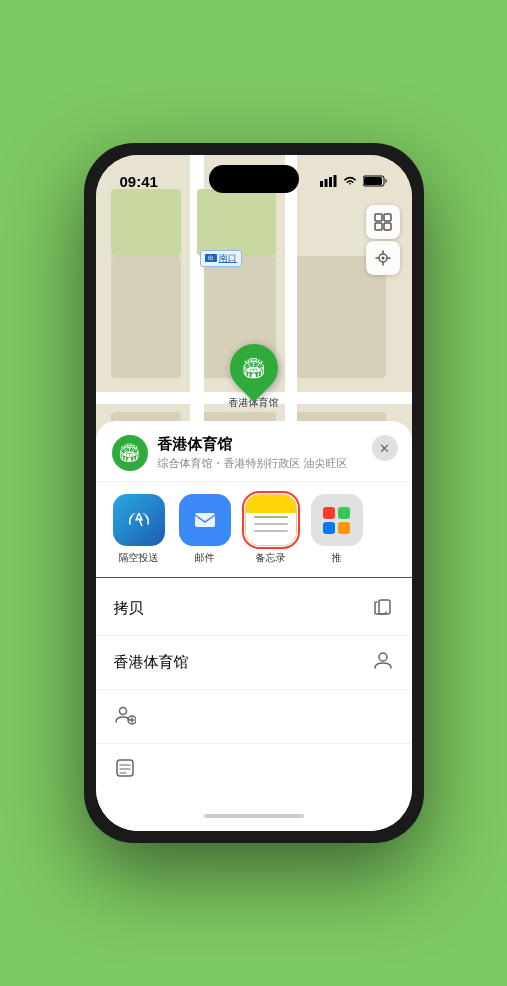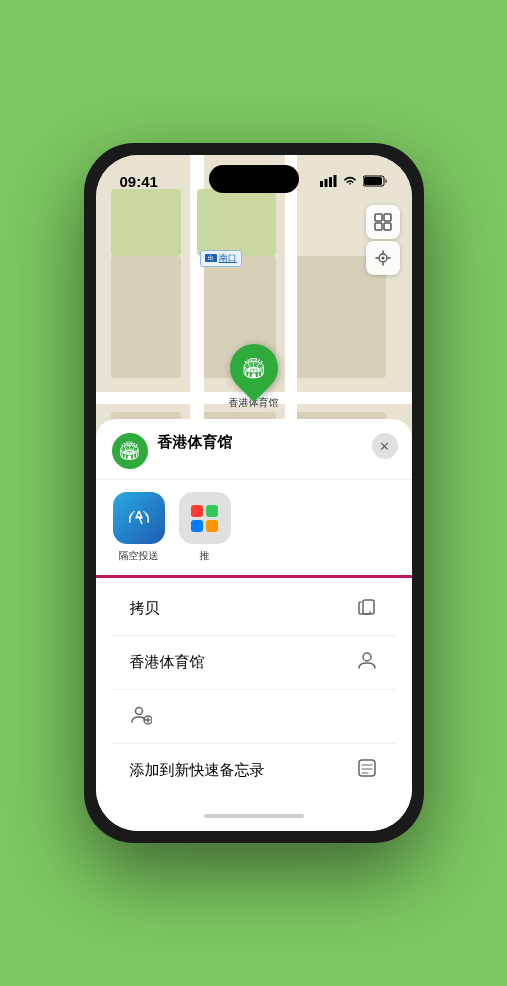--- a/index.html
+++ b/index.html
@@ -276,21 +276,21 @@
       color: #666;
       cursor: pointer;
     }
 
     
     .share-row {
       padding: 12px 14px;
       display: flex;
       gap: 8px;
       overflow-x: hidden;
-      border-bottom: 3px solid #be185d;
+      border-bottom: 1px solid #be185d;
     }
 
     .share-item {
       display: flex;
       flex-direction: column;
       align-items: center;
       gap: 5px;
       min-width: 58px;
     }
 
@@ -333,21 +333,21 @@
     }
 
     
     .share-item.selected .share-icon {
       outline: 2px solid #ff3b30;
       outline-offset: 1px;
     }
 
     
     .action-list {
-      padding: 4px 16px;
+      padding: 4px 0;
     }
 
     .action-item {
       display: flex;
       align-items: center;
       justify-content: space-between;
       padding: 13px 18px;
       border-bottom: 1px solid #f0f0f0;
       cursor: pointer;
     }
@@ -464,20 +464,21 @@
         <div class="pin-label">香港体育馆</div>
       </div>
     </div>
 
     <div class="bottom-sheet">
 
       <div class="location-card">
         <div class="location-icon">🏟</div>
         <div class="location-info">
           <div class="location-name">香港体育馆</div>
+          <div class="location-desc">综合体育馆・香港特别行政区 油尖旺区</div>
         </div>
         <div class="close-btn">
           <span>✕</span>
         </div>
       </div>
 
       <div class="share-row">
 
         <div class="share-item">
           <div class="share-icon airdrop">
@@ -486,21 +487,42 @@
               <path d="M7 10 Q4 13 5 18" stroke="white" stroke-width="1.5" fill="none" stroke-linecap="round"></path>
               <path d="M21 10 Q24 13 23 18" stroke="white" stroke-width="1.5" fill="none" stroke-linecap="round"></path>
               <path d="M9.5 7.5 Q6 9 5 13" stroke="white" stroke-width="1.2" fill="none" stroke-linecap="round" opacity="0.7"></path>
               <path d="M18.5 7.5 Q22 9 23 13" stroke="white" stroke-width="1.2" fill="none" stroke-linecap="round" opacity="0.7"></path>
             </svg>
           </div>
           <span class="share-label">隔空投送</span>
         </div>
 
 
-
+        <div class="share-item">
+          <div class="share-icon mail">
+            <svg width="28" height="28" viewBox="0 0 28 28" fill="none">
+              <rect x="4" y="7" width="20" height="14" rx="2" fill="white" opacity="0.9"></rect>
+              <path d="M4 9 L14 16 L24 9" stroke="#3b88f7" stroke-width="1.5" fill="none"></path>
+            </svg>
+          </div>
+          <span class="share-label">邮件</span>
+        </div>
+
+        <div class="share-item selected">
+          <div class="share-icon notes" style="position:relative;">
+            <div style="position:absolute;top:0;left:0;right:0;height:35%;background:#ffd60a;border-radius:13px 13px 0 0;"></div>
+            <div style="position:absolute;top:35%;left:0;right:0;bottom:0;background:#fff;border-radius:0 0 13px 13px;"></div>
+            <div style="position:absolute;top:42%;left:8px;right:8px;">
+              <div style="height:2px;background:#c0b070;border-radius:1px;margin-bottom:5px;"></div>
+              <div style="height:2px;background:#c0c0c0;border-radius:1px;margin-bottom:5px;"></div>
+              <div style="height:2px;background:#c0c0c0;border-radius:1px;"></div>
+            </div>
+          </div>
+          <span class="share-label">备忘录</span>
+        </div>
 
         <div class="share-item">
           <div class="share-icon" style="background:#e0e0e0; border-radius:14px; width:52px; height:52px; display:flex; align-items:center; justify-content:center;">
             <div style="display:flex; flex-direction:column; gap:3px; align-items:center;">
               <div style="width:28px; display:flex; gap:3px;">
                 <div style="width:12px;height:12px;background:#ff3b30;border-radius:3px;"></div>
                 <div style="width:12px;height:12px;background:#34c759;border-radius:3px;"></div>
               </div>
               <div style="width:28px; display:flex; gap:3px;">
                 <div style="width:12px;height:12px;background:#007aff;border-radius:3px;"></div>
@@ -541,21 +563,20 @@
               <circle cx="9" cy="8" r="3.5" stroke="#666" stroke-width="1.5"></circle>
               <path d="M2 19 Q2 14 9 14 Q14 14 15.5 17" stroke="#666" stroke-width="1.5" fill="none" stroke-linecap="round"></path>
               <circle cx="18" cy="17" r="4" stroke="#666" stroke-width="1.5"></circle>
               <line x1="18" y1="15" x2="18" y2="19" stroke="#666" stroke-width="1.5" stroke-linecap="round"></line>
               <line x1="16" y1="17" x2="20" y2="17" stroke="#666" stroke-width="1.5" stroke-linecap="round"></line>
             </svg>
           </span>
         </div>
 
         <div class="action-item">
-          <span class="action-label">添加到新快速备忘录</span>
           <span class="action-icon">
             <svg width="22" height="22" viewBox="0 0 22 22" fill="none">
               <rect x="3" y="3" width="16" height="16" rx="3" stroke="#666" stroke-width="1.5"></rect>
               <line x1="6" y1="8" x2="16" y2="8" stroke="#666" stroke-width="1.2" stroke-linecap="round"></line>
               <line x1="6" y1="12" x2="16" y2="12" stroke="#666" stroke-width="1.2" stroke-linecap="round"></line>
               <line x1="6" y1="16" x2="12" y2="16" stroke="#666" stroke-width="1.2" stroke-linecap="round"></line>
             </svg>
           </span>
         </div>
 

